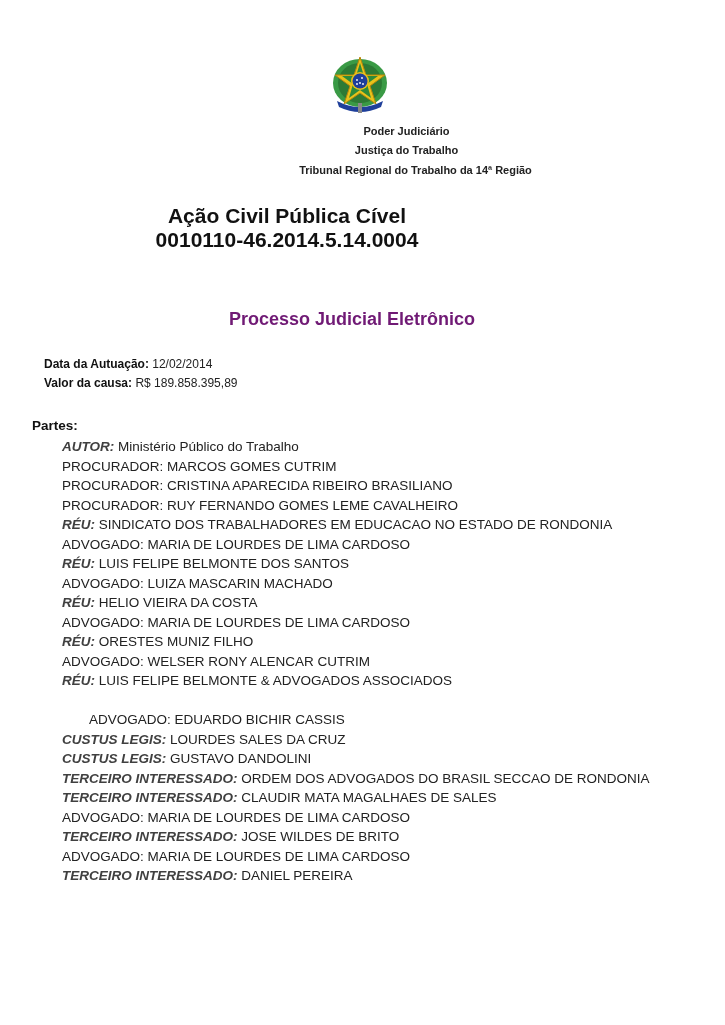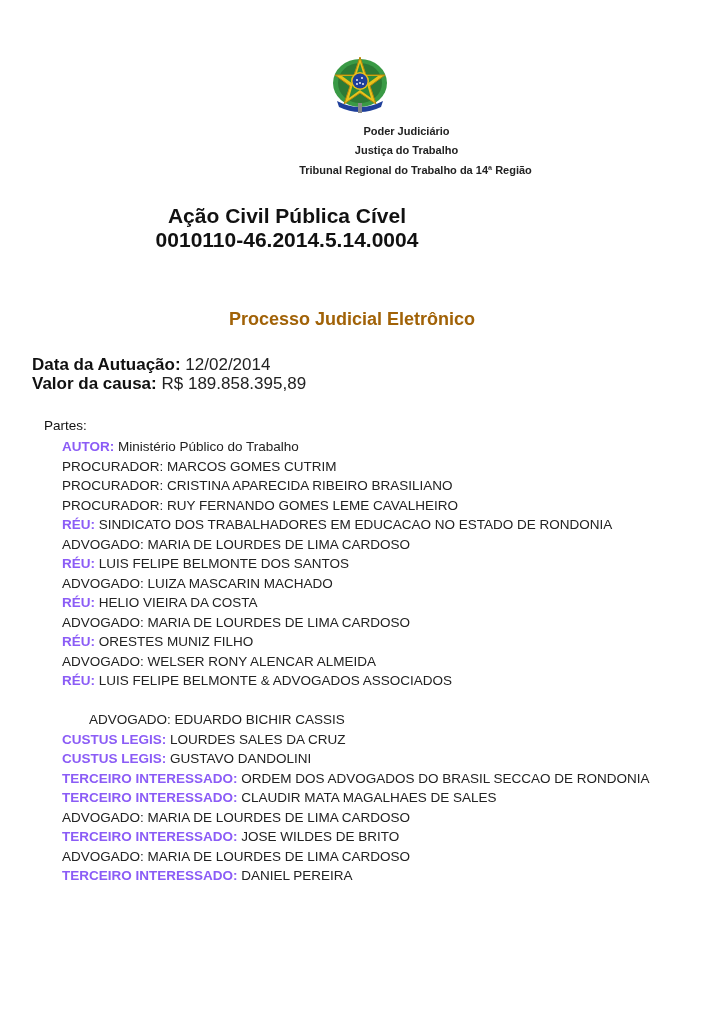--- a/index.html
+++ b/index.html
@@ -3,27 +3,27 @@
 <meta charset="utf-8">
 <style>
   html, body { margin: 0; padding: 0; background: #ffffff; }
   body {
     width: 725px; height: 1025px; position: relative; overflow: hidden;
     font-family: "Liberation Sans", sans-serif; color: #1a1a1a;
   }
   .emblem { position: absolute; left: 327px; top: 53px; width: 66px; height: 64px; }
   .hdr { position: absolute; left: 0; width: 725px; text-align: center; font-size: 11px; font-weight: bold; color: #222; margin-left: 44px; }
   .title { position: absolute; left: 0; width: 574px; text-align: center; font-size: 21px; font-weight: bold; color: #111; line-height: 24px; }
-  .subtitle { position: absolute; left: 0; width: 704px; text-align: center; font-size: 18px; font-weight: bold; color: #a16207; }
-  .meta { position: absolute; left: 32px; font-size: 17px; line-height: 19.5px; color: #222; }
+  .subtitle { position: absolute; left: 0; width: 704px; text-align: center; font-size: 18px; font-weight: bold; color: #701a75; }
+  .meta { position: absolute; left: 44px; font-size: 12px; line-height: 19.5px; color: #222; }
   .meta b { color: #111; }
-  .partes-label { position: absolute; left: 44px; top: 418px; font-size: 13.5px; font-weight: normal; color: #111; }
+  .partes-label { position: absolute; left: 32px; top: 418px; font-size: 13.5px; font-weight: bold; color: #111; }
   .parties { position: absolute; left: 62px; top: 437px; width: 620px; font-size: 13.5px; line-height: 19.5px; color: #222; }
   .party-line { display: block; white-space: normal; }
-  .party-line b { color: #8b5cf6; }
+  .party-line b { color: #404040; font-style: italic; }
   .party-line.gap { margin-top: 19.5px; margin-left: 27px; }
 </style>
 </head>
 <body>
 
 <div class="emblem">
   <svg width="66" height="64" viewBox="0 0 66 64">
     <ellipse cx="33" cy="30" rx="27" ry="24" fill="#3a9a45"></ellipse>
     <ellipse cx="33" cy="30" rx="22" ry="20" fill="#2d7a35"></ellipse>
     <polygon points="33,4 39,22 58,22 43,33 49,51 33,40 17,51 23,33 8,22 27,22" fill="#e8c21a" stroke="#b8860b" stroke-width="1"></polygon>
@@ -65,21 +65,21 @@
     <div class="party-line"><span>PROCURADOR:</span><span> MARCOS GOMES CUTRIM</span></div>
     <div class="party-line"><span>PROCURADOR:</span><span> CRISTINA APARECIDA RIBEIRO BRASILIANO</span></div>
     <div class="party-line"><span>PROCURADOR:</span><span> RUY FERNANDO GOMES LEME CAVALHEIRO</span></div>
     <div class="party-line"><b>RÉU:</b><span> SINDICATO DOS TRABALHADORES EM EDUCACAO NO ESTADO DE RONDONIA</span></div>
     <div class="party-line"><span>ADVOGADO:</span><span> MARIA DE LOURDES DE LIMA CARDOSO</span></div>
     <div class="party-line"><b>RÉU:</b><span> LUIS FELIPE BELMONTE DOS SANTOS</span></div>
     <div class="party-line"><span>ADVOGADO:</span><span> LUIZA MASCARIN MACHADO</span></div>
     <div class="party-line"><b>RÉU:</b><span> HELIO VIEIRA DA COSTA</span></div>
     <div class="party-line"><span>ADVOGADO:</span><span> MARIA DE LOURDES DE LIMA CARDOSO</span></div>
     <div class="party-line"><b>RÉU:</b><span> ORESTES MUNIZ FILHO</span></div>
-    <div class="party-line"><span>ADVOGADO:</span><span> WELSER RONY ALENCAR ALMEIDA</span></div>
+    <div class="party-line"><span>ADVOGADO:</span><span> WELSER RONY ALENCAR CUTRIM</span></div>
     <div class="party-line"><b>RÉU:</b><span> LUIS FELIPE BELMONTE &amp; ADVOGADOS ASSOCIADOS</span></div>
     <div class="party-line gap"><span>ADVOGADO:</span><span> EDUARDO BICHIR CASSIS</span></div>
     <div class="party-line"><b>CUSTUS LEGIS:</b><span> LOURDES SALES DA CRUZ</span></div>
     <div class="party-line"><b>CUSTUS LEGIS:</b><span> GUSTAVO DANDOLINI</span></div>
     <div class="party-line"><b>TERCEIRO INTERESSADO:</b><span> ORDEM DOS ADVOGADOS DO BRASIL SECCAO DE RONDONIA</span></div>
     <div class="party-line"><b>TERCEIRO INTERESSADO:</b><span> CLAUDIR MATA MAGALHAES DE SALES</span></div>
     <div class="party-line"><span>ADVOGADO:</span><span> MARIA DE LOURDES DE LIMA CARDOSO</span></div>
     <div class="party-line"><b>TERCEIRO INTERESSADO:</b><span> JOSE WILDES DE BRITO</span></div>
     <div class="party-line"><span>ADVOGADO:</span><span> MARIA DE LOURDES DE LIMA CARDOSO</span></div>
     <div class="party-line"><b>TERCEIRO INTERESSADO:</b><span> DANIEL PEREIRA</span></div>

